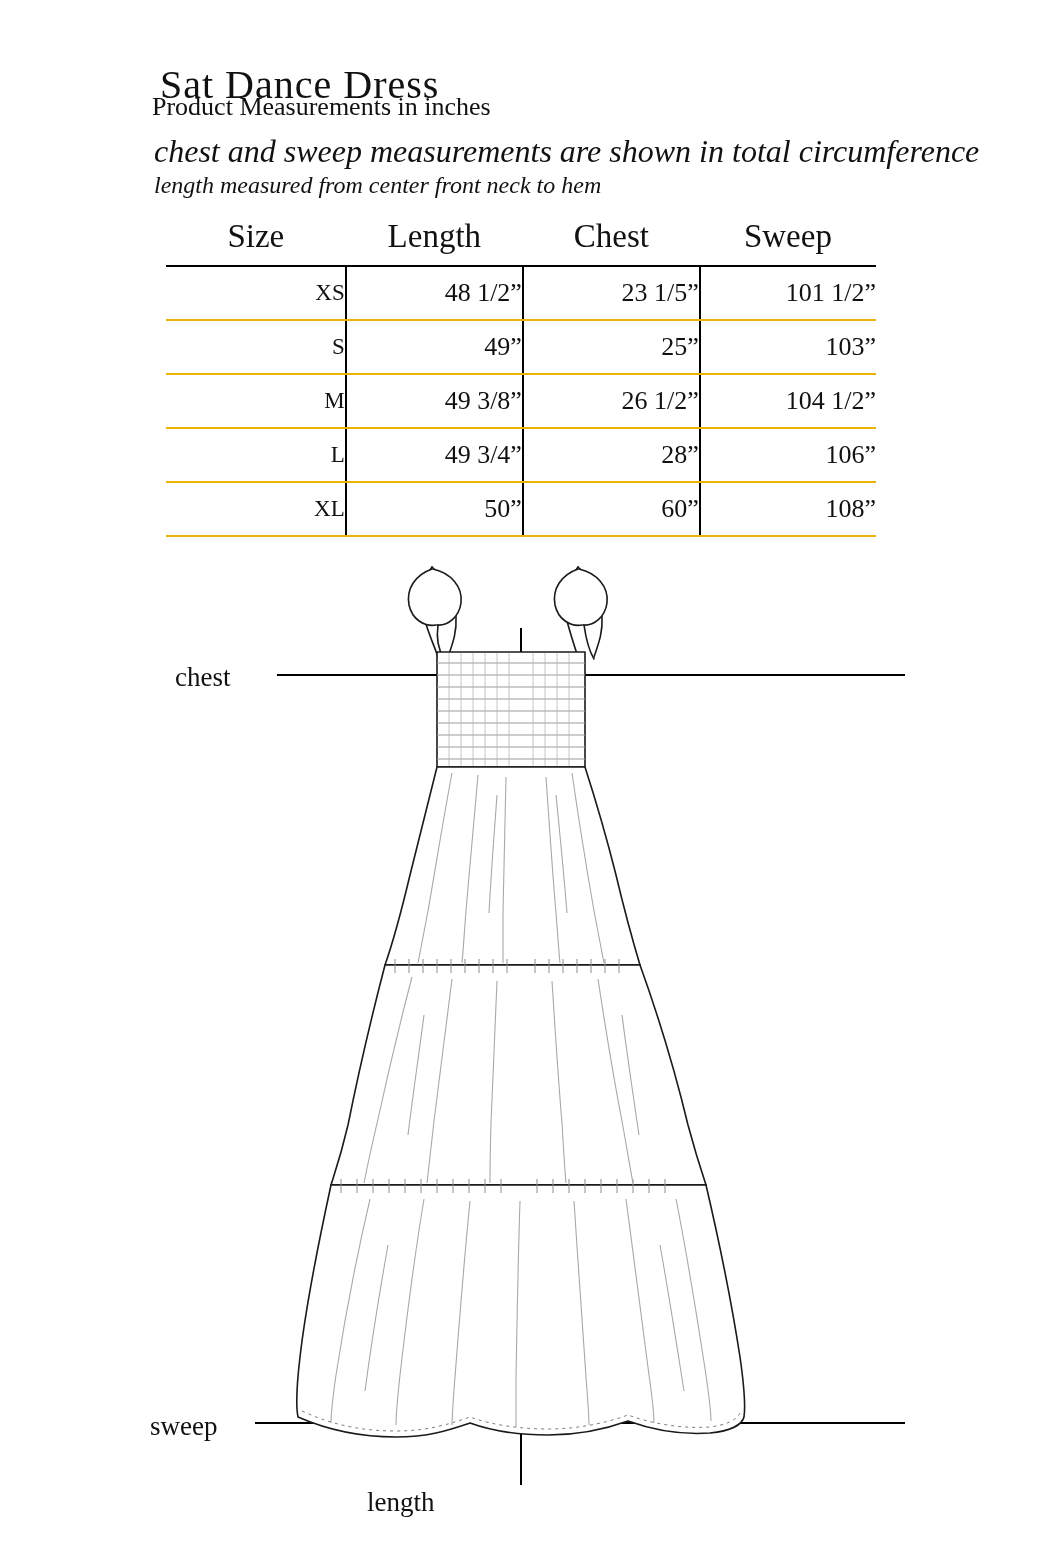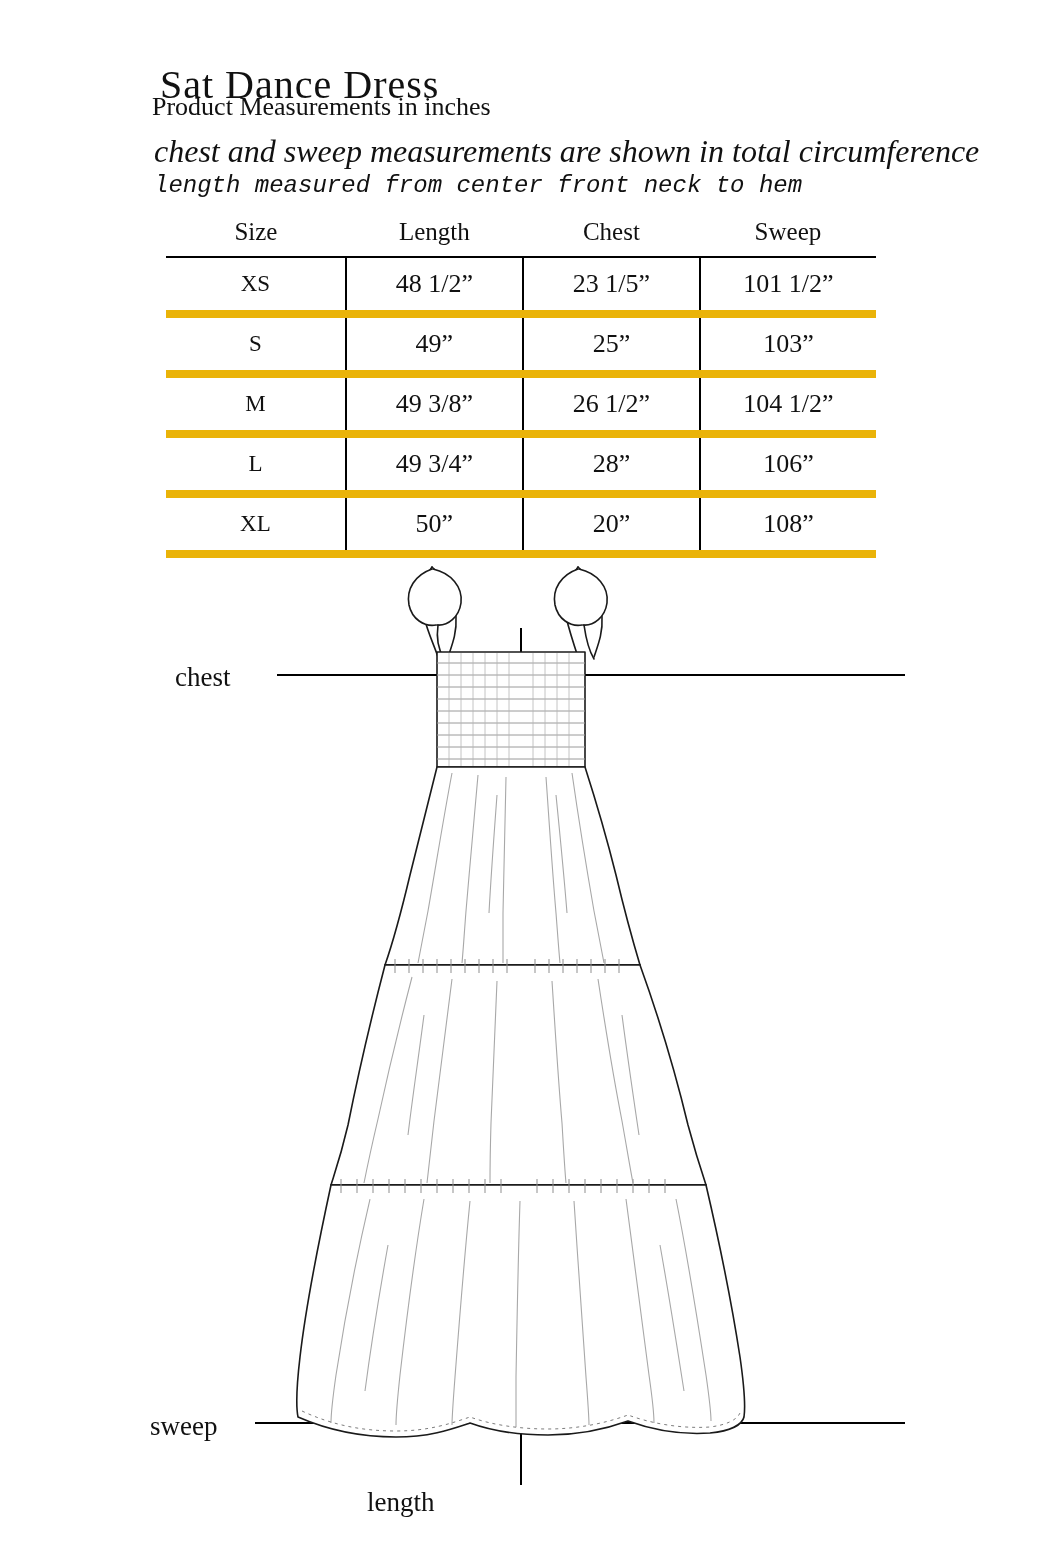--- a/index.html
+++ b/index.html
@@ -46,47 +46,46 @@
     font-style: italic;
     white-space: nowrap;
   }
   .note2 {
     position: absolute;
     left: 154px;
     top: 172px;
     font-size: 24px;
     font-style: italic;
     white-space: nowrap;
-    font-family: Liberation Mono, monospace;
   }
 
   
   .size-table {
     position: absolute;
     left: 166px;
     top: 214px;
     width: 710px;
     border-collapse: collapse;
     font-size: 25px;
   }
   .size-table th {
     font-weight: 400;
-    font-size: 25px;
+    font-size: 33px;
     padding: 4px 0 10px 0;
     text-align: center;
     border: 0;
   }
   .size-table thead tr {
     border-bottom: 2px solid #000;
   }
   .size-table td {
-    text-align: center;
+    text-align: right;
     padding: 11px 0;
     font-size: 26px;
-    border-bottom: 8px solid #eab308;
+    border-bottom: 2px solid #eab308;
   }
   .size-table td.size-cell {
     font-size: 23px;
     border-right: 2px solid #000;
     width: 180px;
   }
   .size-table td.val-cell {
     border-right: 2px solid #000;
     width: 176px;
   }
@@ -163,21 +162,21 @@
       </tr>
       <tr>
         <td class="size-cell">L</td>
         <td class="val-cell">49 3/4”</td>
         <td class="val-cell">28”</td>
         <td class="val-cell">106”</td>
       </tr>
       <tr>
         <td class="size-cell">XL</td>
         <td class="val-cell">50”</td>
-        <td class="val-cell">20”</td>
+        <td class="val-cell">60”</td>
         <td class="val-cell">108”</td>
       </tr>
     </tbody>
   </table>
 
   <svg class="illus" viewBox="0 0 1053 996" xmlns="http://www.w3.org/2000/svg">
 
     <line x1="277" y1="130" x2="905" y2="130" stroke="#000" stroke-width="2"></line>
     <line x1="255" y1="878" x2="905" y2="878" stroke="#000" stroke-width="2"></line>
     <line x1="521" y1="83" x2="521" y2="940" stroke="#000" stroke-width="2"></line>

